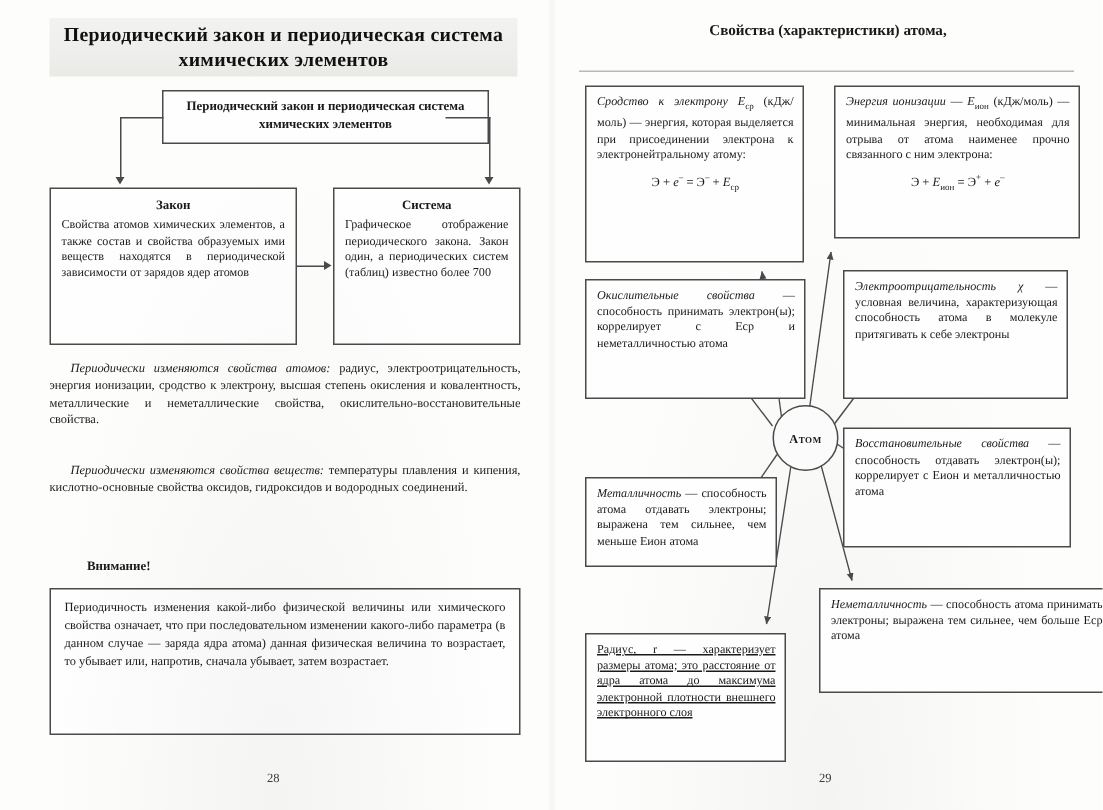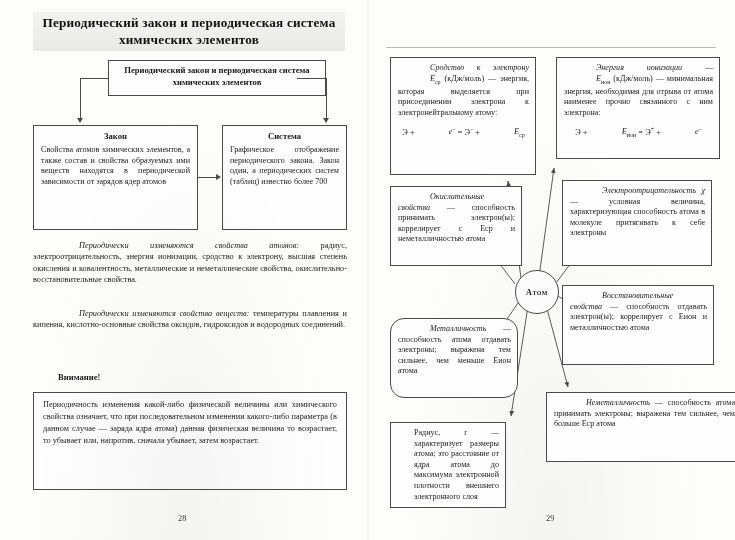--- a/index.html
+++ b/index.html
@@ -33,21 +33,21 @@
     background: #fefefe;
     box-sizing: border-box;
   }
   .bx-txt {
     font-size: 8.1px;
     line-height: 10.6px;
     text-align: justify;
     text-justify: inter-word;
     hyphens: manual;
   }
-  i, .ital { font-style: italic; margin-left: 32px; }
+  i, .ital { font-style: italic; }
   .sub {
     font-size: 6px;
     vertical-align: sub;
     letter-spacing: 0;
   }
 
   
   #lp-title {
     position: absolute;
     left: 33px;
@@ -168,26 +168,26 @@
     font-size: 8.2px;
     font-weight: bold;
     font-variant: small-caps;
     letter-spacing: 0.4px;
     z-index: 5;
   }
 
   
   #rp-b-affinity  { left: 390px; top: 57px;  width: 146px; height: 118px; padding: 5px 6px 0 7px; }
   #rp-b-ioniz     { left: 556px; top: 57px;  width: 164px; height: 102px; padding: 5px 6px 0 7px; }
-  #rp-b-oxid      { left: 390px; top: 186px; width: 132px; height: 80px;  padding: 5px 6px 14px 7px; }
+  #rp-b-oxid      { left: 390px; top: 186px; width: 147px; height: 80px;  padding: 5px 6px 14px 7px; }
   #rp-b-electroneg{ left: 562px; top: 180px; width: 150px; height: 86px;  padding: 5px 6px 0 7px; }
-  #rp-b-metal     { left: 390px; top: 318px; width: 128px; height: 80px;  padding: 5px 6px 0 7px; border-radius: 14px; }
+  #rp-b-metal     { left: 390px; top: 318px; width: 128px; height: 60px;  padding: 5px 6px 0 7px; }
   #rp-b-reduce    { left: 562px; top: 285px; width: 152px; height: 80px;  padding: 5px 6px 0 7px; }
   #rp-b-nonmetal  { left: 546px; top: 392px; width: 196px; height: 70px;  padding: 5px 6px 0 7px; }
-  #rp-b-radius    { left: 390px; top: 422px; width: 116px; height: 86px;  padding: 5px 6px 0 23px; }
+  #rp-b-radius    { left: 390px; top: 422px; width: 134px; height: 86px;  padding: 5px 6px 0 7px; text-decoration: underline; }
 
   .formula {
     text-align: center;
     font-style: normal;
     margin-top: 5px;
     font-size: 8.4px;
   }
   .fsup { font-size: 6px; vertical-align: super; }
   .fsub { font-size: 6px; vertical-align: sub; }
 
@@ -252,20 +252,21 @@
   </div>
 
   <div class="scan-noise"></div>
 </div>
 
 <div class="page" id="page-right">
   <div class="scan-noise"></div>
 </div>
 
 <div id="rp-title">
+  <div>Свойства (характеристики) атома,</div>
 </div>
 <div id="rp-rule"></div>
 
 <svg id="svg-arrows" viewBox="0 0 367 540">
   <defs>
     <marker id="ah" markerWidth="7" markerHeight="7" refX="5.6" refY="2.6" orient="auto">
       <path d="M0,0 L6,2.6 L0,5.2 z" fill="#4a4a4a"></path>
     </marker>
   </defs>
   <g stroke="#4a4a4a" stroke-width="0.9" fill="none" marker-end="url(#ah)">

